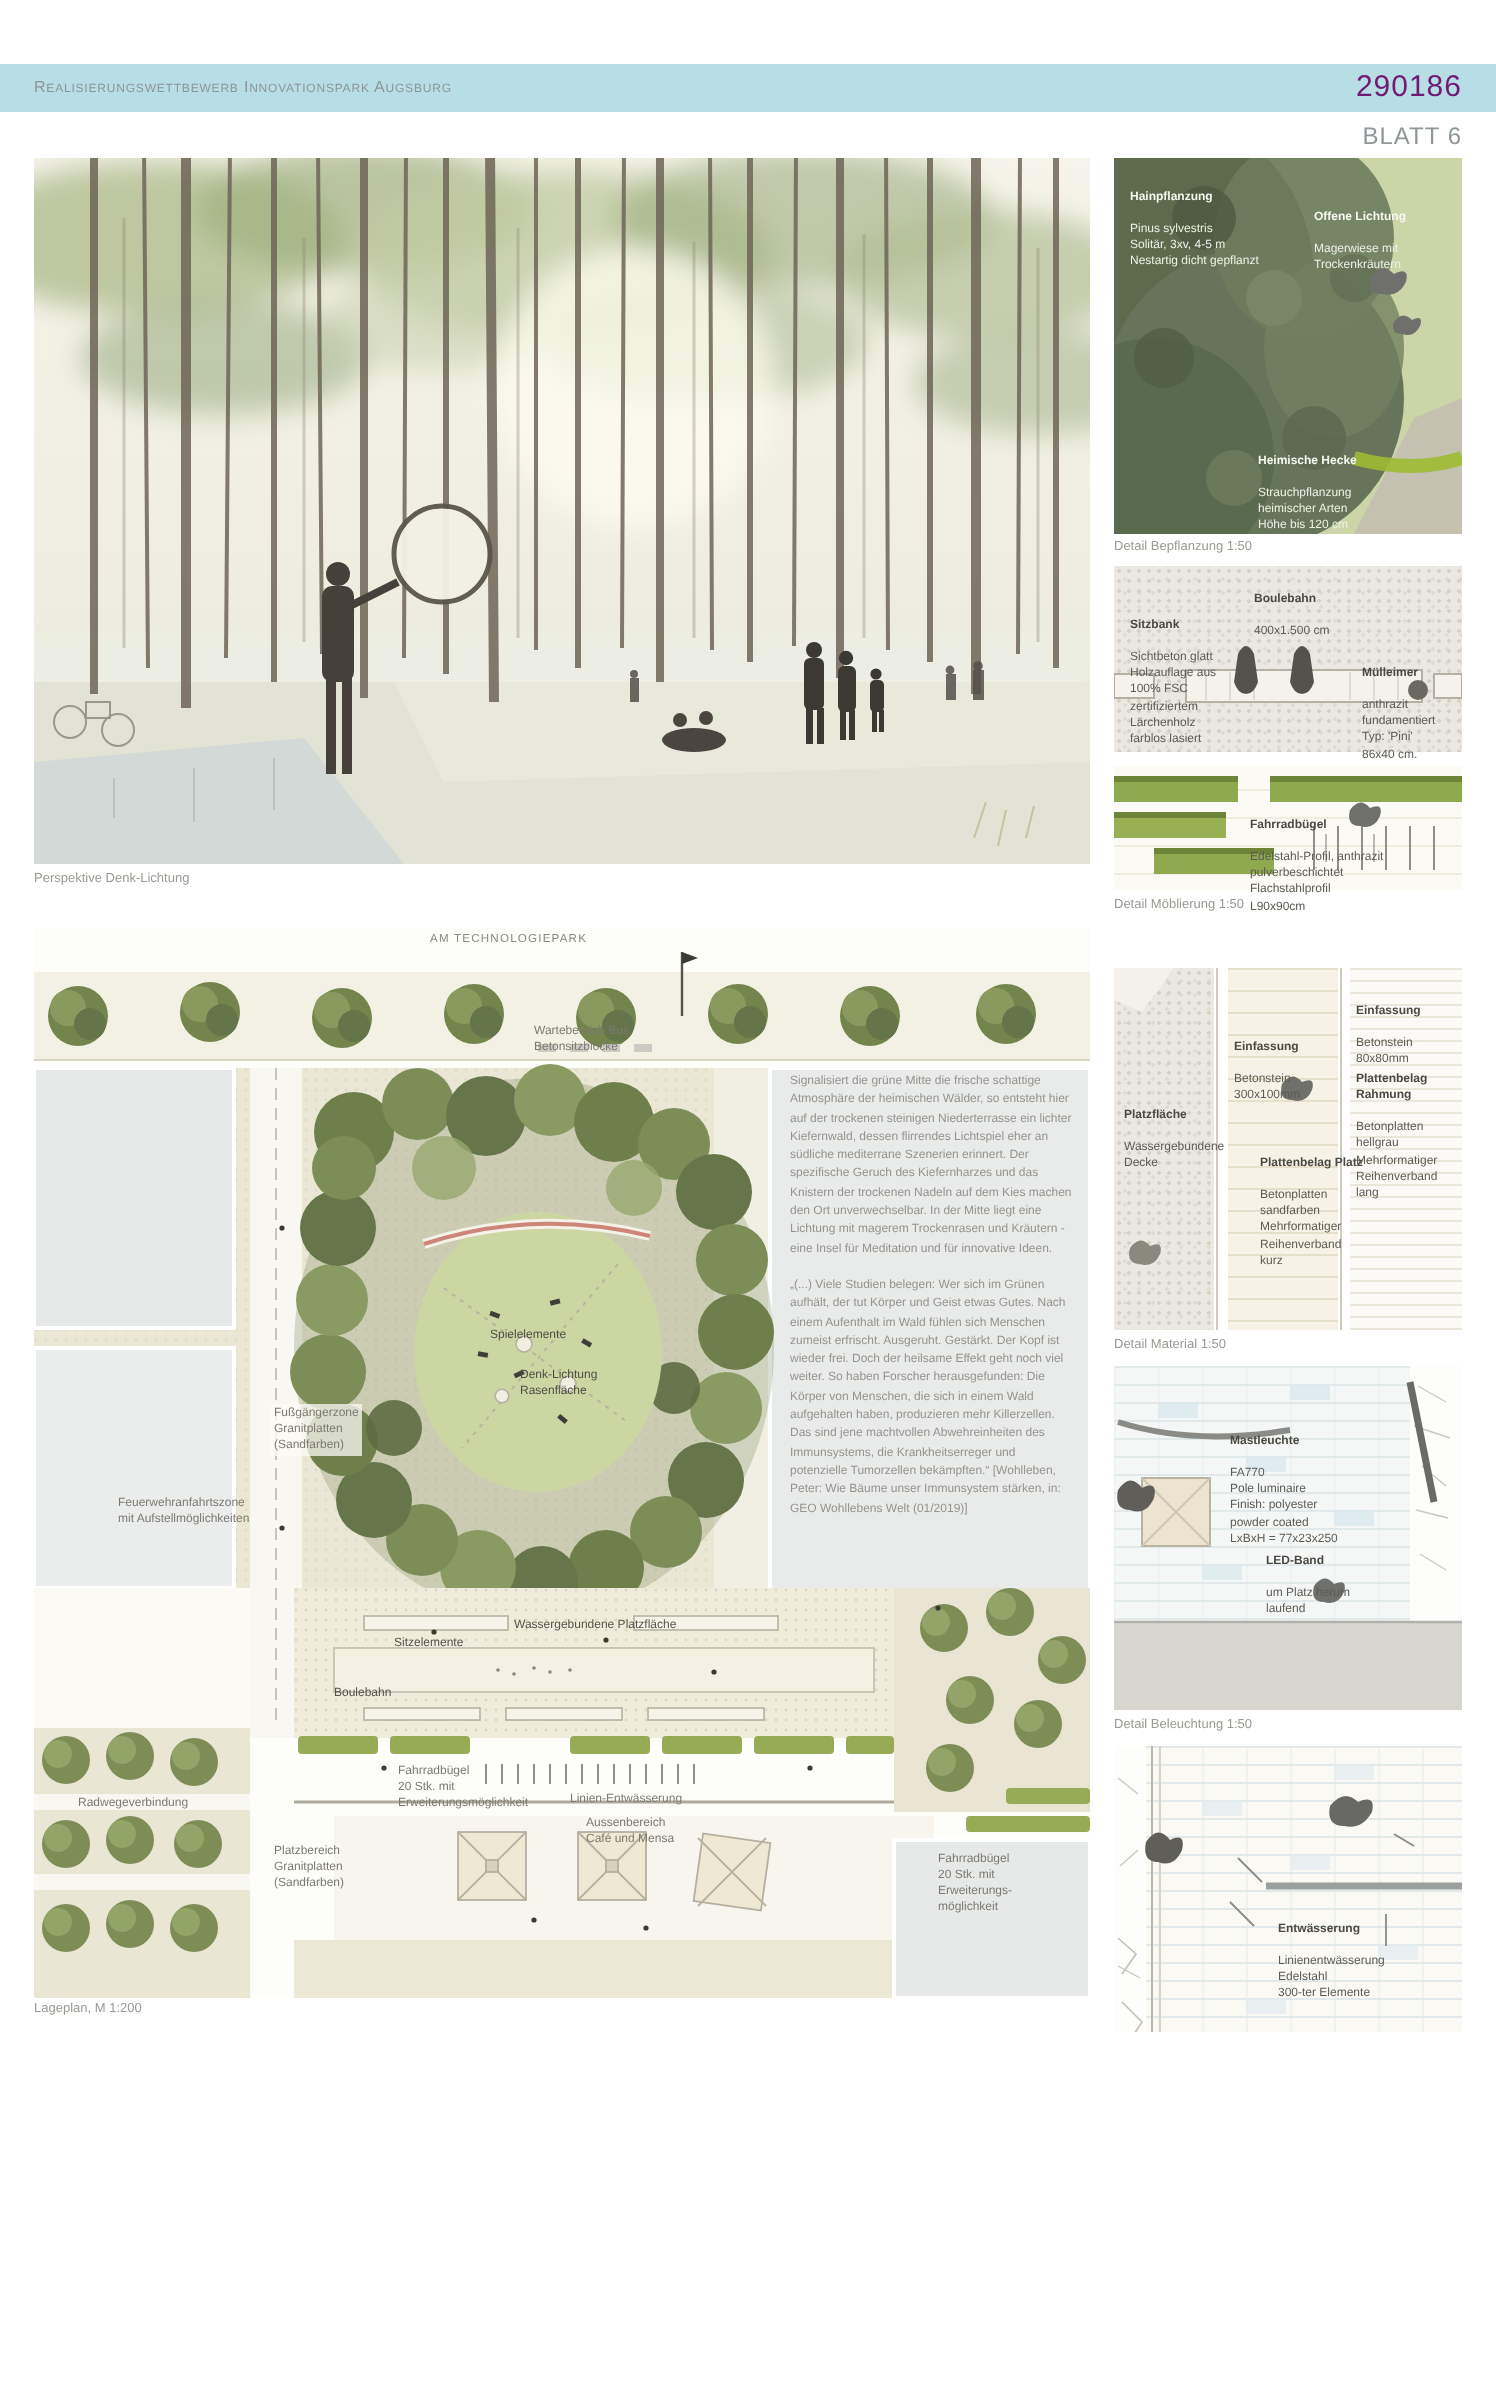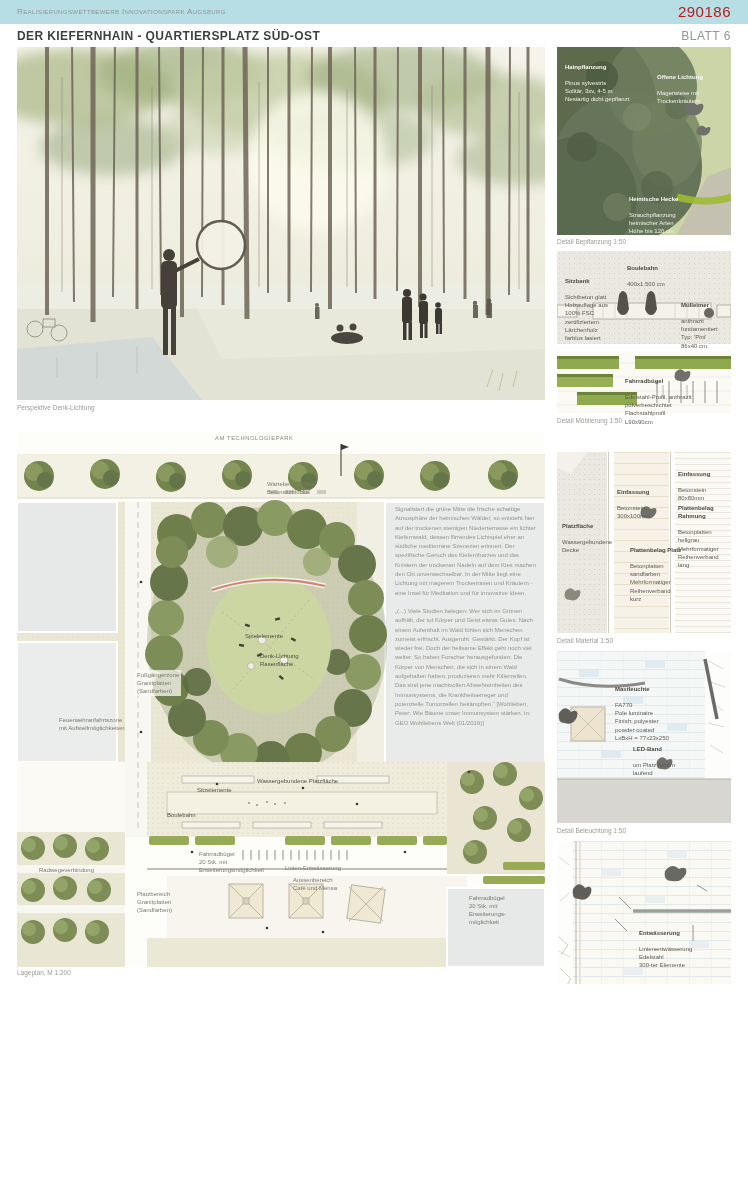--- a/index.html
+++ b/index.html
@@ -1,22 +1,22 @@
 <!DOCTYPE html>
 <html><head>
 <meta charset="utf-8">
 <style>
   html,body{margin:0;padding:0;background:#ffffff;}
   .board{position:relative;width:748px;height:984px;background:#fff;
-         font-family:"Liberation Sans",sans-serif;overflow:hidden;}
+         font-family:"Liberation Sans",sans-serif;overflow:hidden;margin-top:32px;}
   .abs{position:absolute;}
   
   .topbar{left:0;top:0;width:748px;height:24px;background:#b7dee4;}
   .comp{left:17px;top:7px;font-variant:small-caps;font-size:8px;letter-spacing:.4px;color:#8d9598;}
-  .entry{right:17px;top:3px;font-size:15px;color:#b91c1c;letter-spacing:.5px;}
+  .entry{right:17px;top:3px;font-size:15px;color:#701a75;letter-spacing:.5px;}
   .titlerow-title{left:17px;top:29px;font-size:12px;font-weight:bold;letter-spacing:.4px;color:#3c4041;}
   .titlerow-sheet{right:17px;top:29px;font-size:12px;color:#8f9799;letter-spacing:.5px;}
   
   .cap{font-size:6.5px;color:#9a9a94;}
   .lbl{position:absolute;font-size:6px;line-height:1.35;color:#77756d;white-space:pre-line;}
   .lbl .t{display:block;font-weight:bold;color:#4a4942;}
   .lbl.white{color:#eef0e8;}
   .lbl.white .t{color:#f7f8f2;}
   .lbl.dark{color:#5c5b54;}
   .lbl.night{color:#d9e3e4;}
@@ -37,21 +37,20 @@
   svg{display:block;}
 </style>
 </head>
 <body>
 
 <div class="board">
 
   <div class="abs topbar"></div>
   <div class="abs comp">Realisierungswettbewerb Innovationspark Augsburg</div>
   <div class="abs entry">290186</div>
-  <div class="abs titlerow-title">DER KIEFERNHAIN - QUARTIERSPLATZ SÜD-OST</div>
   <div class="abs titlerow-sheet">BLATT 6</div>
 
   <div class="abs" style="left:17px;top:47px;width:528px;height:353px;">
     <svg width="528" height="353" viewBox="0 0 528 353">
       <defs>
         <linearGradient id="sky" x1="0" y1="0" x2="0" y2="1">
           <stop offset="0" stop-color="#f6f4ea"></stop>
             <stop offset=".55" stop-color="#efeee0"></stop>
             <stop offset="1" stop-color="#e6e7d7"></stop>
         </linearGradient>

